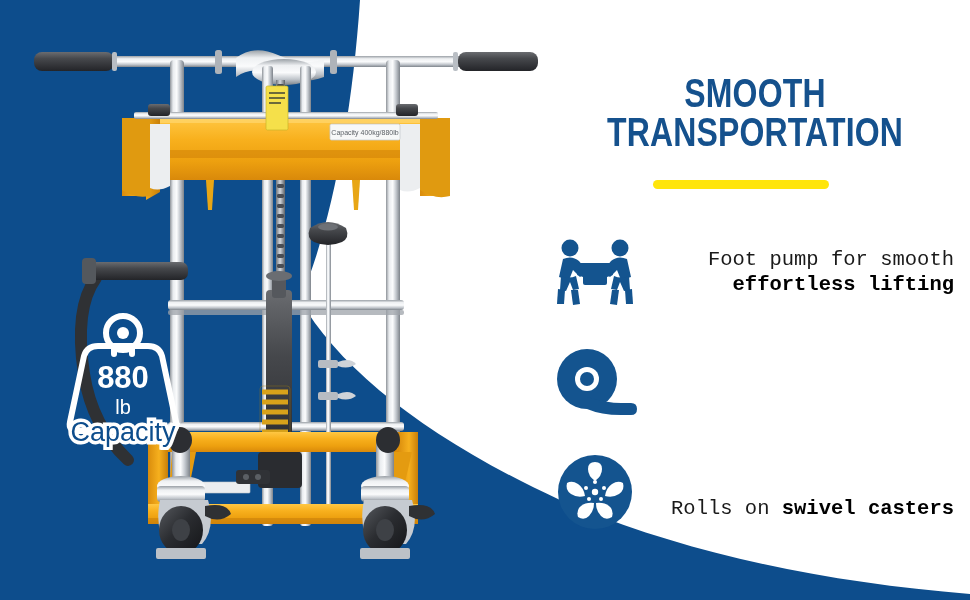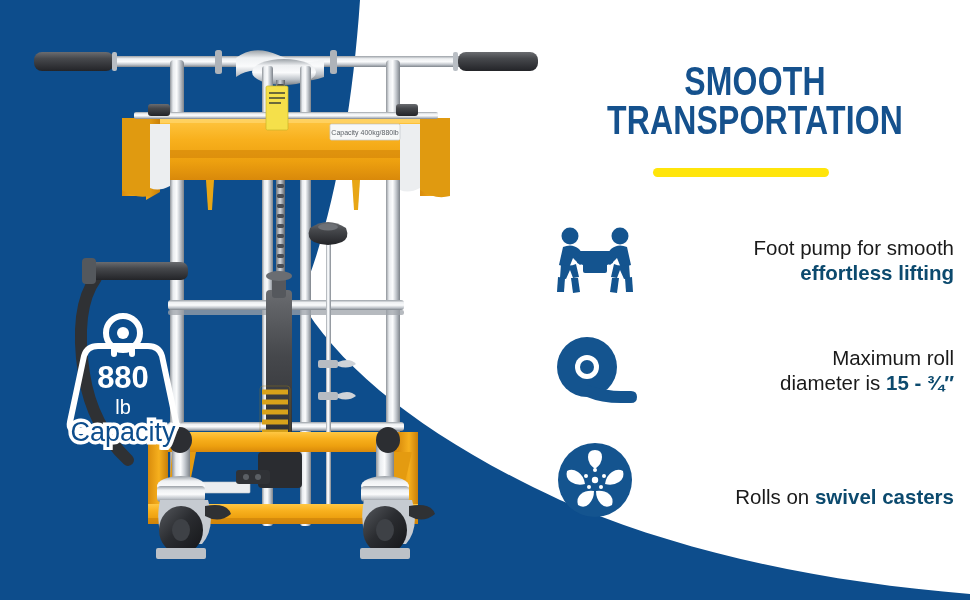--- a/index.html
+++ b/index.html
@@ -33,21 +33,21 @@
   .product {
     position:absolute;
     left:0px; top:0px;
     width:560px; height:600px;
     z-index:4;
   }
 
   
   .right-panel {
     position:absolute;
-    left:540px; top:0;
+    left:540px; top:12px;
     width:430px; height:420px;
     z-index:7;
   }
   .headline {
     position:absolute;
     left:0; top:62px;
     width:430px;
     text-align:center;
     color:#15518d;
     font-family:"Liberation Sans Narrow","Liberation Sans", sans-serif;
@@ -84,24 +84,24 @@
     align-items:center;
     justify-content:center;
   }
   .feature .f-text {
     flex:1;
     text-align:right;
     padding-right:16px;
     font-size:20.5px;
     line-height:1.22;
     color:#1a1a1a;
-    font-family:Liberation Sans, sans-serif;
+    font-family:Liberation Mono, monospace;
   }
   .feature .f-text .hi {
-    color:#0c4a6e;
+    color:#000000;
     font-weight:bold;
   }
   .feature .f-text .ln { display:block; }
   .feat-3 .f-text { white-space:nowrap;margin-top:32px; }
 </style>
 </head>
 <body>
 
 <div id="stage">
 
@@ -395,24 +395,20 @@
         <div class="icon-wrap">
           <svg width="84" height="70" viewBox="0 0 84 70">
             <g fill="#14548f">
               <circle cx="34" cy="32" r="30"></circle>
               <path d="M34,50 q20,6 34,6 l10,0 q6,0 6,6 q0,6 -6,6 l-10,0 q-20,0 -34,-6 Z"></path>
             </g>
             <circle cx="34" cy="32" r="12" fill="#ffffff"></circle>
             <circle cx="34" cy="32" r="7" fill="#14548f"></circle>
           </svg>
         </div>
-        <div class="f-text">
-          <span class="ln">Maximum roll</span>
-          <span class="ln"><span>diameter is </span><span class="hi">15 - ¾″</span></span>
-        </div>
       </div>
 
       <div class="feature feat-3">
         <div class="icon-wrap">
           <svg width="80" height="80" viewBox="0 0 80 80">
             <circle cx="40" cy="40" r="37" fill="#14548f"></circle>
             <g fill="#ffffff">
 
               <path d="M40,10 q7,0 7,7 q0,7 -7,12 q-7,-5 -7,-12 q0,-7 7,-7 Z"></path>
               <path d="M68,31 q2,7 -4,11 q-6,4 -14,2 q1,-8 7,-12 q6,-4 11,-1 Z"></path>

